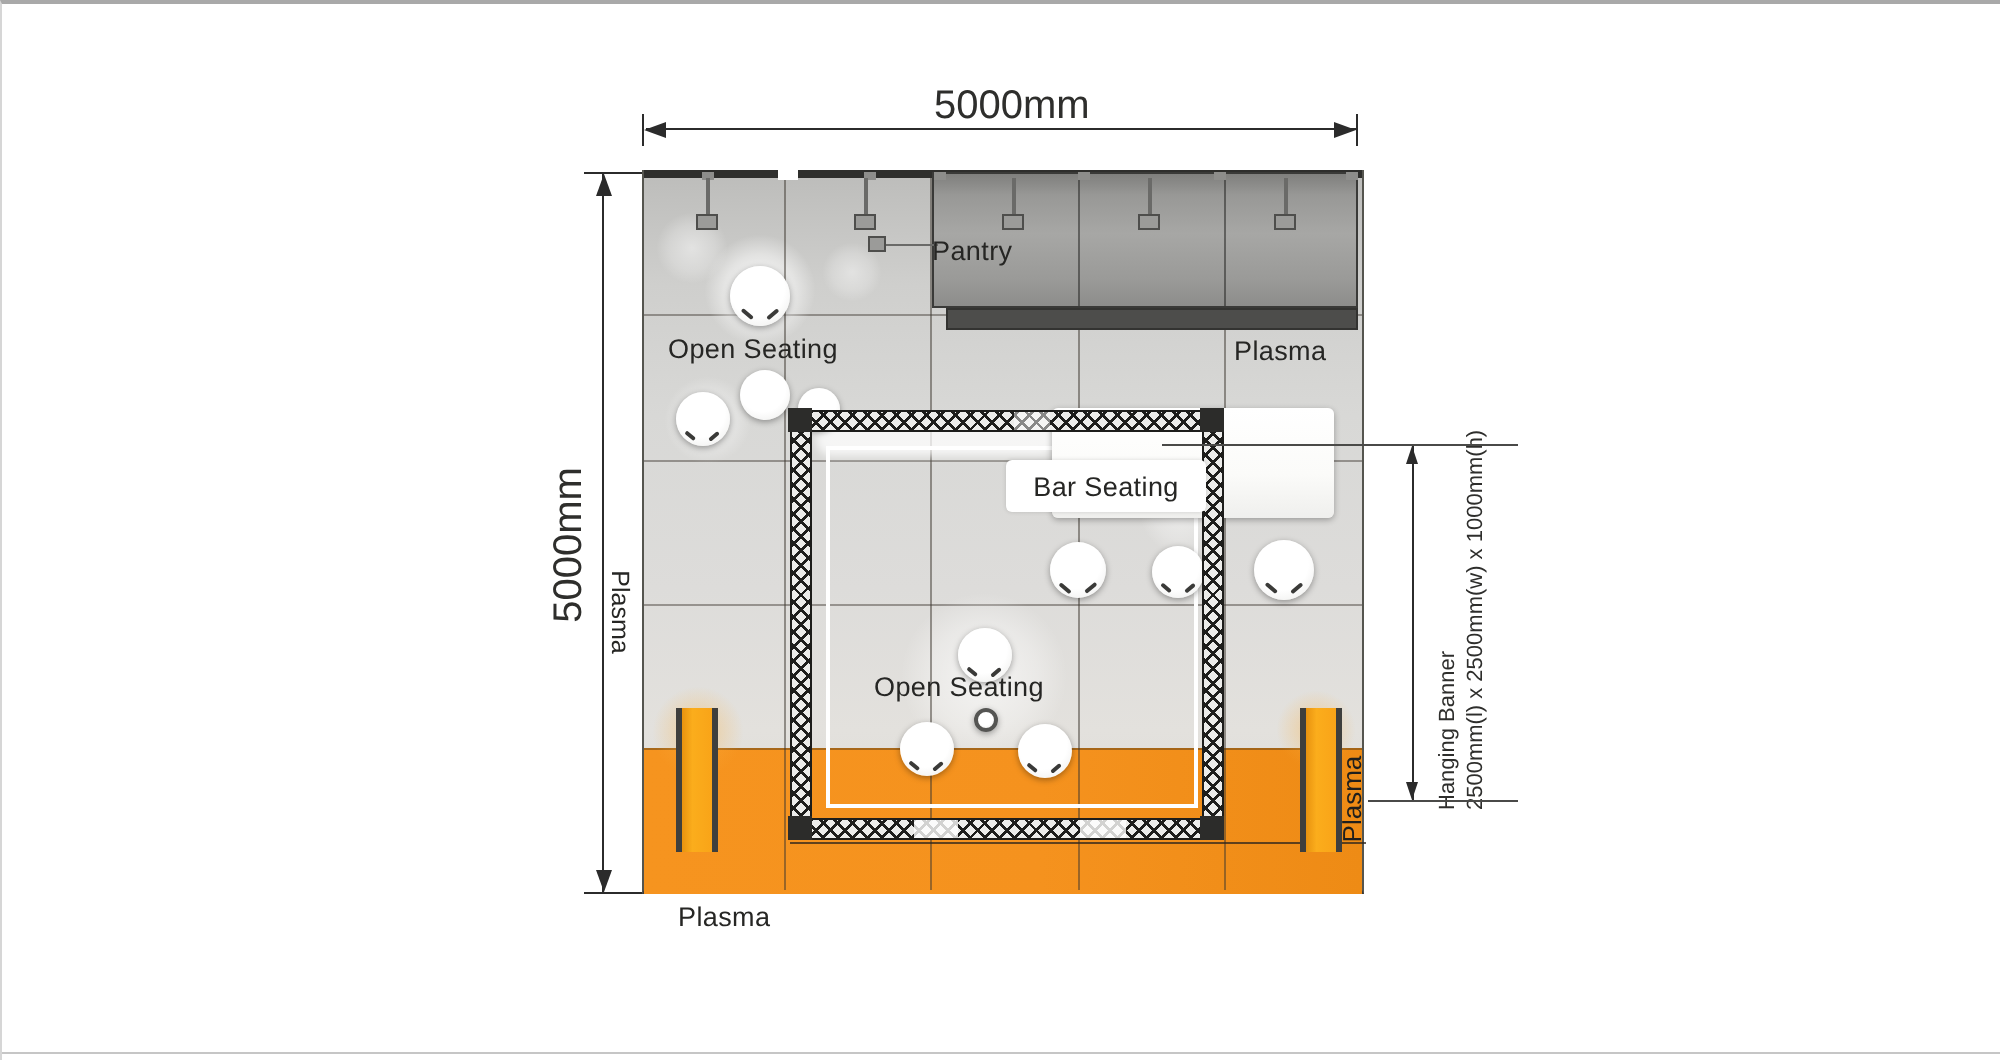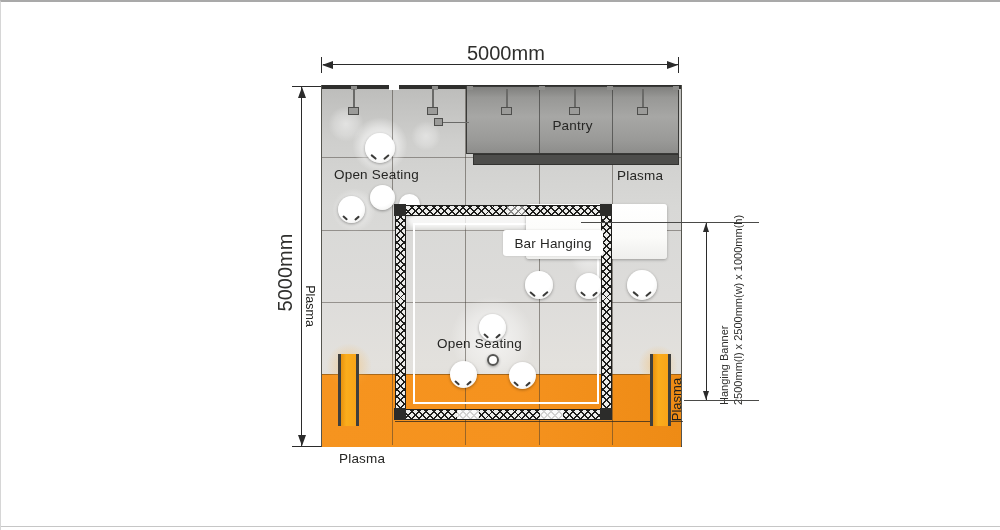--- a/index.html
+++ b/index.html
@@ -162,26 +162,26 @@
     <div class="light-head" style="left:247px;top:22px;"></div>
     <div class="light-stem" style="left:320px;top:4px;height:19px;"></div>
     <div class="light-head" style="left:315px;top:22px;"></div>
   </div>
 
   <div class="abs" id="pantry">
     <div class="pantry-div" style="left:72px;"></div>
     <div class="pantry-div" style="left:145px;"></div>
   </div>
   <div class="abs" id="pantry-strip"></div>
-  <div class="lbl lbl-area" style="left:465px;top:116px;width:213px;text-align:center;z-index:8;">Pantry</div>
+  <div class="lbl lbl-area" style="left:465px;top:116px;width:213px;text-align:left;z-index:8;">Pantry</div>
 
   <div class="lbl lbl-area" style="left:333px;top:165px;z-index:8;">Open Seating</div>
   <div class="lbl lbl-area" style="left:436px;top:334px;z-index:8;">Open Seating</div>
   <div class="abs" id="bar-counter-label">
-    <span class="lbl-area" style="color:#262624;">Bar Hanging</span>
+    <span class="lbl-area" style="color:#262624;">Bar Seating</span>
   </div>
   <div class="lbl lbl-area" style="left:616px;top:166px;z-index:8;">Plasma</div>
   <div class="lbl lbl-area" style="left:338px;top:449px;z-index:8;">Plasma</div>
   <div class="lbl vtext" style="left:652px;top:390px;width:46px;font-size:13px;color:#1f1f1d;transform:rotate(-90deg);text-align:center;z-index:8;">Plasma</div>
 
   <div class="abs" style="left:580px;top:220px;width:178px;height:1px;background:#4a4a48;z-index:9;"></div>
   <div class="abs" style="left:683px;top:398px;width:75px;height:1px;background:#4a4a48;z-index:9;"></div>
   <div class="abs dim-line" style="left:705px;top:221px;width:1px;height:177px;z-index:9;"></div>
   <div class="arrow" style="left:702px;top:221px;border-left:3.5px solid transparent;border-right:3.5px solid transparent;border-bottom:9px solid #2b2b2b;z-index:9;"></div>
   <div class="arrow" style="left:702px;top:389px;border-left:3.5px solid transparent;border-right:3.5px solid transparent;border-top:9px solid #2b2b2b;z-index:9;"></div>

